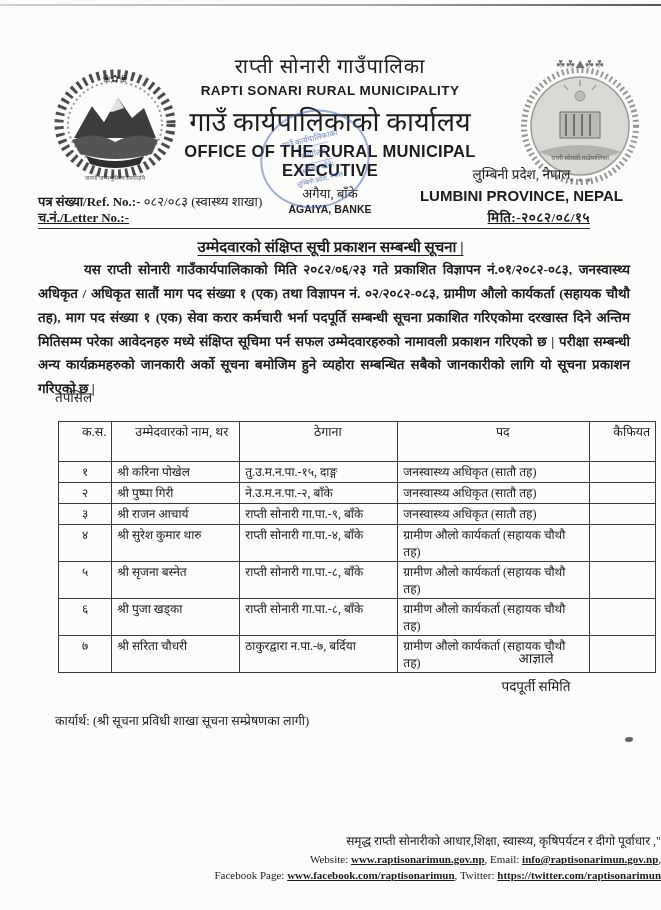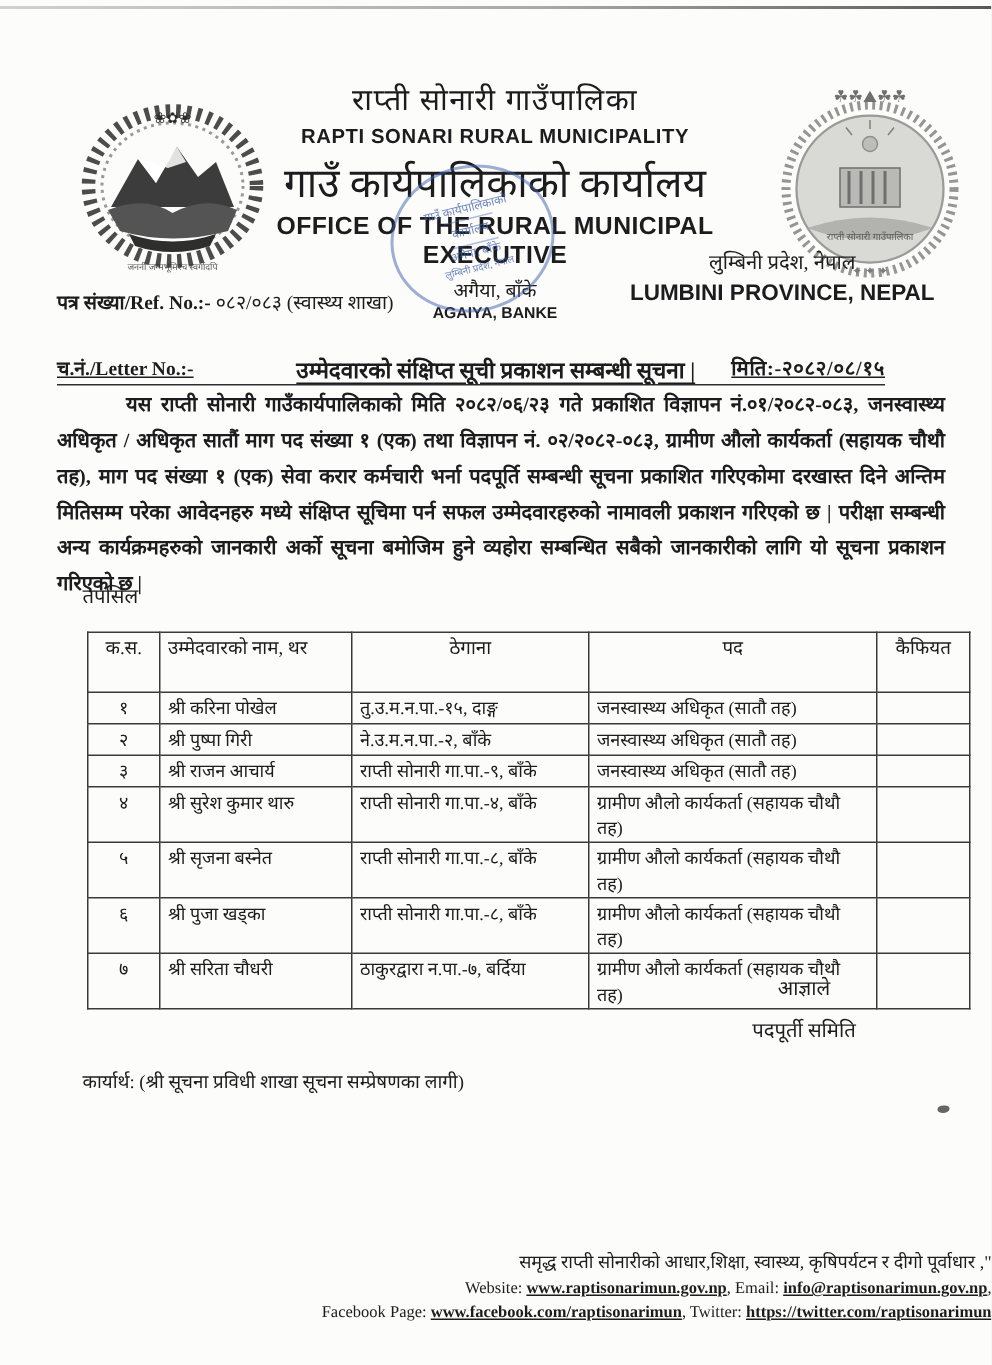--- a/index.html
+++ b/index.html
@@ -29,37 +29,37 @@
   .stamp .inner { border-top:1px solid rgba(62,95,174,.4); border-bottom:1px solid rgba(62,95,174,.4); padding:2px 4px; }
 
   .province-block { position:absolute; right:38px; top:165px; text-align:center; }
   .province-np { font-size:13.5px; }
   .province-en { font-family:"Liberation Sans",sans-serif; font-weight:bold; font-size:15px; margin-top:4px; }
 
   
   .ref-row { position:absolute; left:38px; top:192px; font-size:13px; }
   .ref-row b { font-family:"Liberation Serif",serif;margin-top:46px; }
   .letter-row { position:absolute; left:38px; top:208px; width:552px; border-bottom:1.6px solid #2e2e30;
-                display:flex; justify-content:space-between; align-items:flex-end; padding-bottom:2px;margin-top:28px; }
+                display:flex; justify-content:space-between; align-items:flex-end; padding-bottom:2px; }
   .letter-label { font-size:13px; font-weight:bold; text-decoration:underline; }
   .date-value { font-size:13.5px; font-weight:bold; text-decoration:underline; letter-spacing:.5px; }
 
   .subject { position:absolute; left:0; top:236px; width:100%; text-align:center;
              font-size:15px; font-weight:bold; }
   .subject span { text-decoration:underline; text-underline-offset:3px; }
 
   
   .body-par { position:absolute; left:38px; top:258px; width:592px; font-size:13.4px;
               line-height:1.78; text-align:justify; text-indent:46px;font-weight:bold; }
   .tapasil { position:absolute; left:55px; top:388px; font-size:13.5px; }
 
   
   table.list { position:absolute; left:58px; top:421px; border-collapse:collapse; table-layout:fixed; }
   table.list th, table.list td { border:1.2px solid #3a3a3c; padding:1px 5px; vertical-align:top; }
-  table.list th { font-weight:normal; font-size:12.5px; text-align:center; height:40px; }
+  table.list th { font-weight:normal; font-size:12.5px; text-align:center; height:40px;padding-left:23px; }
   table.list th.h-name { text-align:left; }
   table.list td { height:21px; font-size:12px; }
   .col-sn  { width:48px; }  .col-name{ width:128px; } .col-addr{ width:158px; }
   .col-pos { width:192px; } .col-rem { width:62px; }
   td.c-sn   { text-align:center; }
   td.c-pos  { font-size:10.5px; padding-left:10px; }
   th.h-rem  { font-size:11px; vertical-align:top; text-align:left; padding-top:0; }
 
   
   .sig-block { position:absolute; right:30px; top:645px; width:190px; text-align:center;

